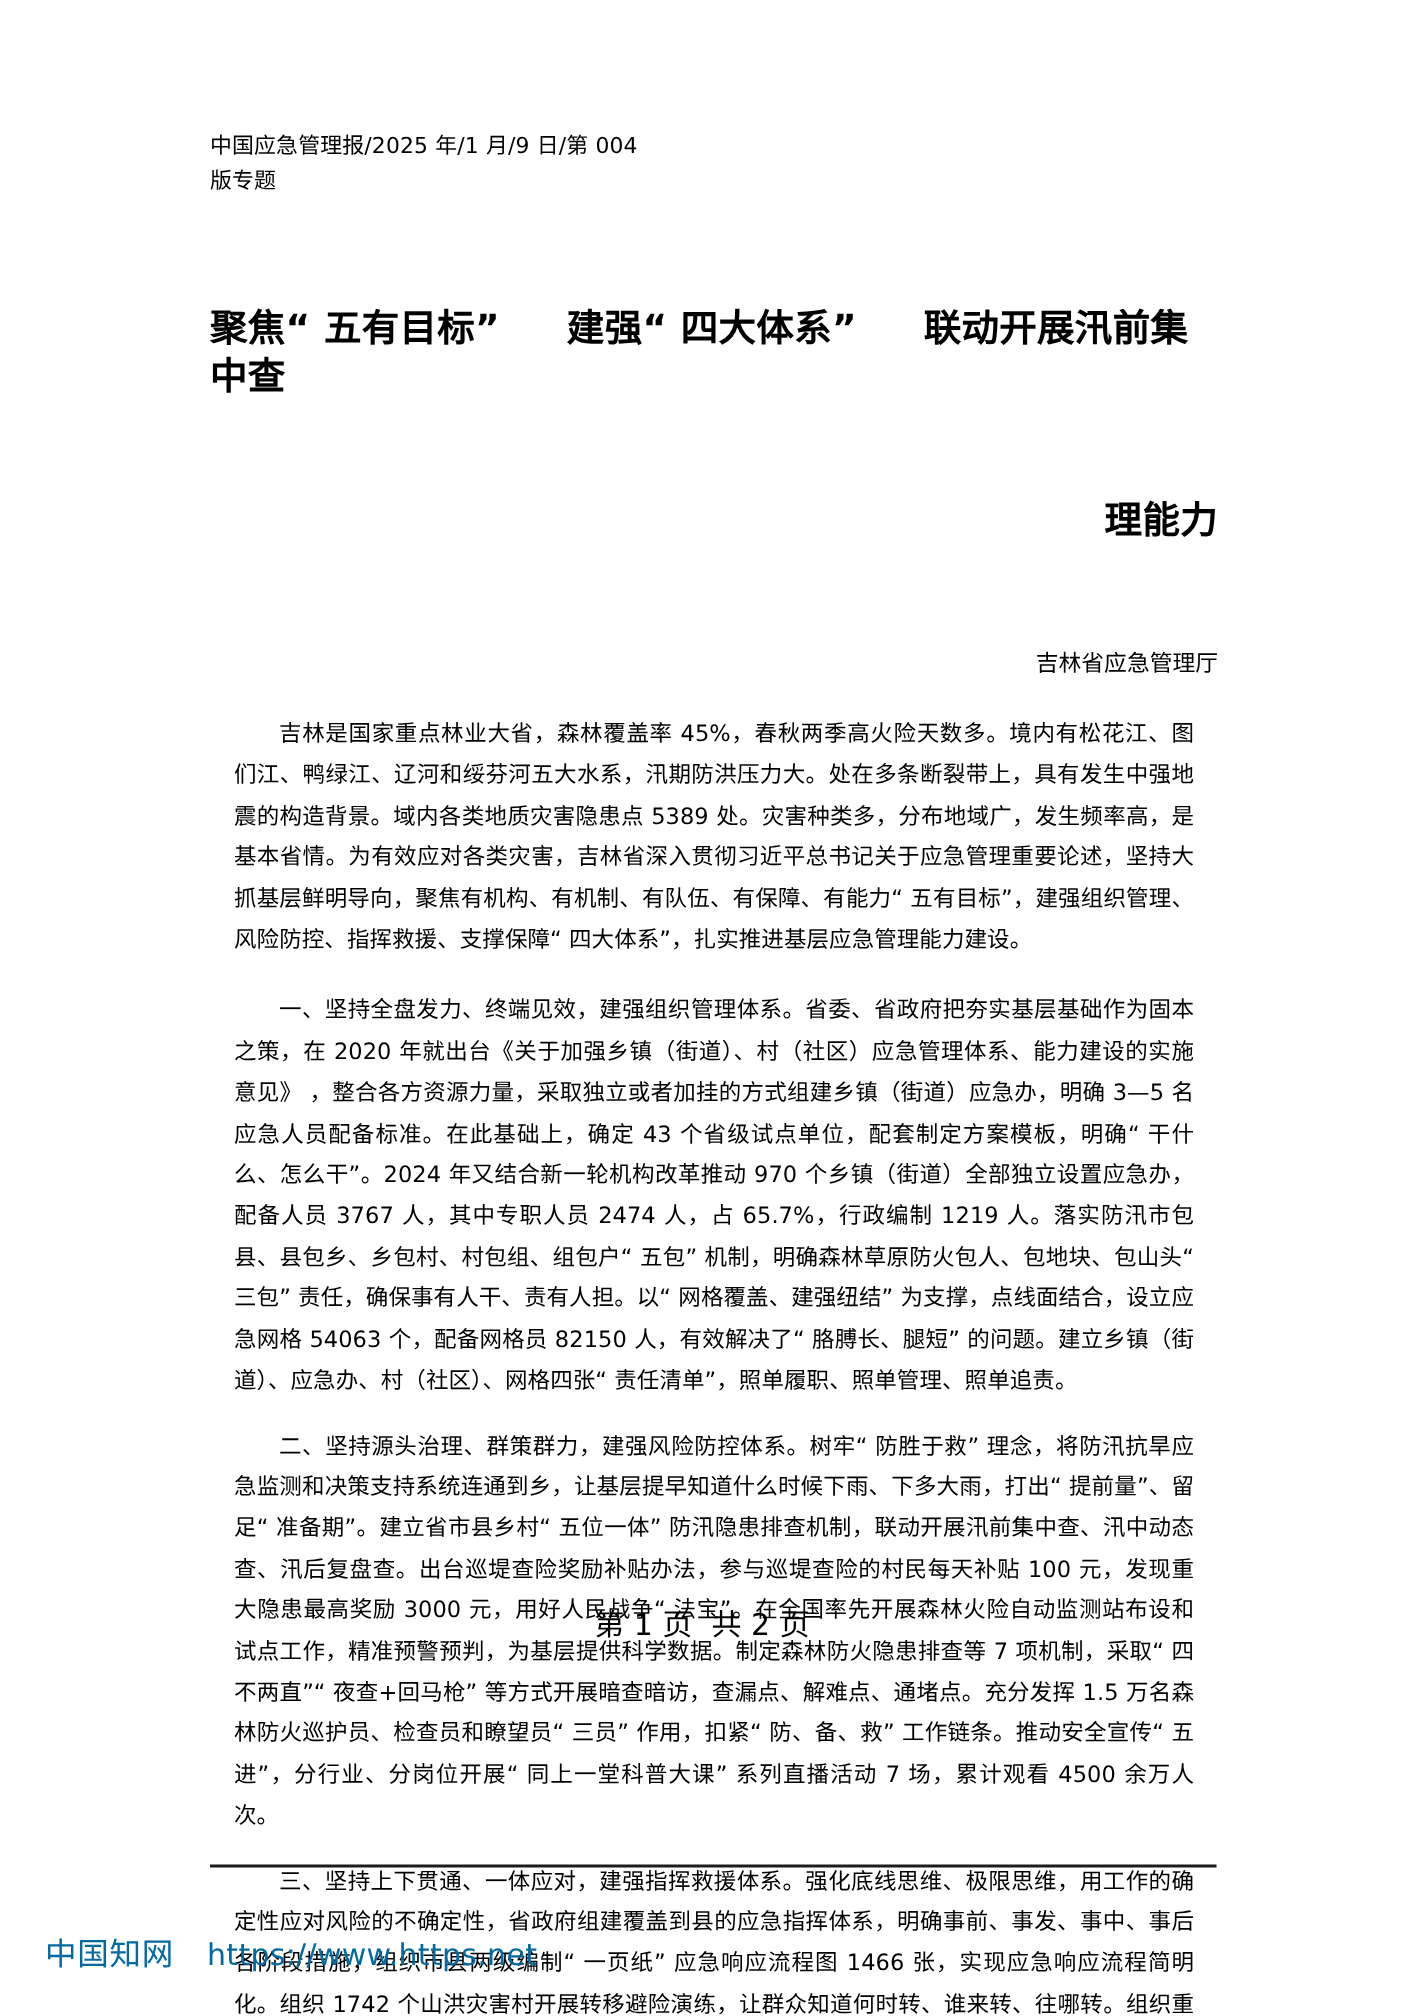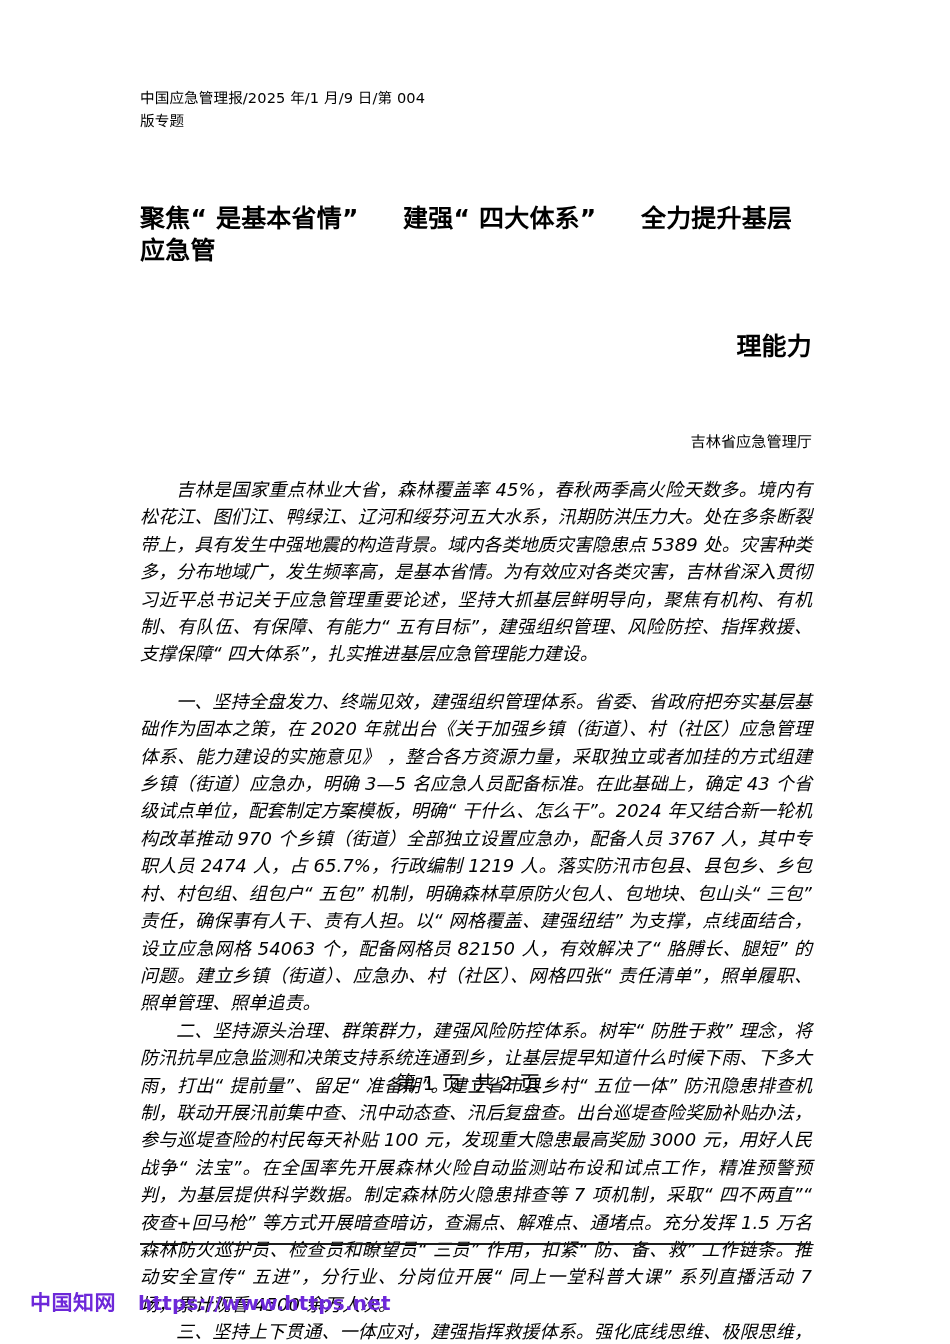--- a/index.html
+++ b/index.html
@@ -70,29 +70,28 @@
     line-height: 24px;
     text-align: right;
     margin: 3px 0 0 0;
   }
 
   
   .body-block {
     margin-top: 22px;
   }
   .para {
-    font-size: 18px;
+    font-size: 15px;
     line-height: 27.4px;
     text-align: justify;
     text-justify: inter-ideograph;
-    margin: 0;
+    margin: 16px;
     text-indent: 2em;
     word-break: break-all;
     letter-spacing: 0.05px;
-    font-style: italic;
   }
   .para.gap {
     margin-top: 20px;
   }
 
   
   .page-marker {
     position: absolute;
     left: 132px;
     top: 1072px;
@@ -140,38 +139,38 @@
 <body>
 
 <div class="page">
 
   <div class="content">
 
     <div class="masthead">中国应急管理报/2025 年/1 月/9 日/第 004
 版专题</div>
 
     <h1 class="headline">
-      <span class="headline-line1">聚焦“ 是基本省情”     建强“ 四大体系”     全力提升基层应急管</span>
+      <span class="headline-line1">聚焦“ 五有目标”     建强“ 四大体系”     联动开展汛前集中查</span>
       <span class="headline-line2">理能力</span>
     </h1>
 
     <div class="byline">吉林省应急管理厅</div>
 
     <div class="body-block">
       <p class="para">吉林是国家重点林业大省，森林覆盖率 45%，春秋两季高火险天数多。境内有松花江、图们江、鸭绿江、辽河和绥芬河五大水系，汛期防洪压力大。处在多条断裂带上，具有发生中强地震的构造背景。域内各类地质灾害隐患点 5389 处。灾害种类多，分布地域广，发生频率高，是基本省情。为有效应对各类灾害，吉林省深入贯彻习近平总书记关于应急管理重要论述，坚持大抓基层鲜明导向，聚焦有机构、有机制、有队伍、有保障、有能力“ 五有目标”，建强组织管理、风险防控、指挥救援、支撑保障“ 四大体系”，扎实推进基层应急管理能力建设。</p>
       <p class="para gap">一、坚持全盘发力、终端见效，建强组织管理体系。省委、省政府把夯实基层基础作为固本之策，在 2020 年就出台《关于加强乡镇（街道）、村（社区）应急管理体系、能力建设的实施意见》 ，整合各方资源力量，采取独立或者加挂的方式组建乡镇（街道）应急办，明确 3—5 名应急人员配备标准。在此基础上，确定 43 个省级试点单位，配套制定方案模板，明确“ 干什么、怎么干”。2024 年又结合新一轮机构改革推动 970 个乡镇（街道）全部独立设置应急办，配备人员 3767 人，其中专职人员 2474 人，占 65.7%，行政编制 1219 人。落实防汛市包县、县包乡、乡包村、村包组、组包户“ 五包” 机制，明确森林草原防火包人、包地块、包山头“ 三包” 责任，确保事有人干、责有人担。以“ 网格覆盖、建强纽结” 为支撑，点线面结合，设立应急网格 54063 个，配备网格员 82150 人，有效解决了“ 胳膊长、腿短” 的问题。建立乡镇（街道）、应急办、村（社区）、网格四张“ 责任清单”，照单履职、照单管理、照单追责。</p>
       <p class="para">二、坚持源头治理、群策群力，建强风险防控体系。树牢“ 防胜于救” 理念，将防汛抗旱应急监测和决策支持系统连通到乡，让基层提早知道什么时候下雨、下多大雨，打出“ 提前量”、留足“ 准备期”。建立省市县乡村“ 五位一体” 防汛隐患排查机制，联动开展汛前集中查、汛中动态查、汛后复盘查。出台巡堤查险奖励补贴办法，参与巡堤查险的村民每天补贴 100 元，发现重大隐患最高奖励 3000 元，用好人民战争“ 法宝”。在全国率先开展森林火险自动监测站布设和试点工作，精准预警预判，为基层提供科学数据。制定森林防火隐患排查等 7 项机制，采取“ 四不两直”“ 夜查+回马枪” 等方式开展暗查暗访，查漏点、解难点、通堵点。充分发挥 1.5 万名森林防火巡护员、检查员和瞭望员“ 三员” 作用，扣紧“ 防、备、救” 工作链条。推动安全宣传“ 五进”，分行业、分岗位开展“ 同上一堂科普大课” 系列直播活动 7 场，累计观看 4500 余万人次。</p>
       <p class="para">三、坚持上下贯通、一体应对，建强指挥救援体系。强化底线思维、极限思维，用工作的确定性应对风险的不确定性，省政府组建覆盖到县的应急指挥体系，明确事前、事发、事中、事后各阶段措施，组织市县两级编制“ 一页纸” 应急响应流程图 1466 张，实现应急响应流程简明化。组织 1742 个山洪灾害村开展转移避险演练，让群众知道何时转、谁来转、往哪转。组织重点林区周边村屯开展火灾扑救演练，防止“ 小火变大火、小灾成大灾”。建立社会力量参与重特大灾害事故抢险救援行动现场协调机制，探索开展专业救援力量和社会应急力量联勤联战联训，已与省交通厅建立了应急救援车辆免费通行政策。组建乡镇（街道）应急救援队 1197 支，村（社区）应急救援分队 11026 支，并配备森林（草原）火灾扑救、抗洪抢险等装备，不断提高基层应急救援能力。</p>
 
     </div>
 
   </div>
 
   <div class="page-marker">第 1 页  共 2 页</div>
 
   <div class="bottom-rule"></div>
 
-  <div class="watermark" style="color: #6d28d9; font-weight: bold;">
+  <div class="watermark" style="color: #0369a1;">
     <span class="watermark-brand">中国知网</span>
     <span class="watermark-url">https://www.https.net</span>
   </div>
 
 </div>
 
 </body></html>

